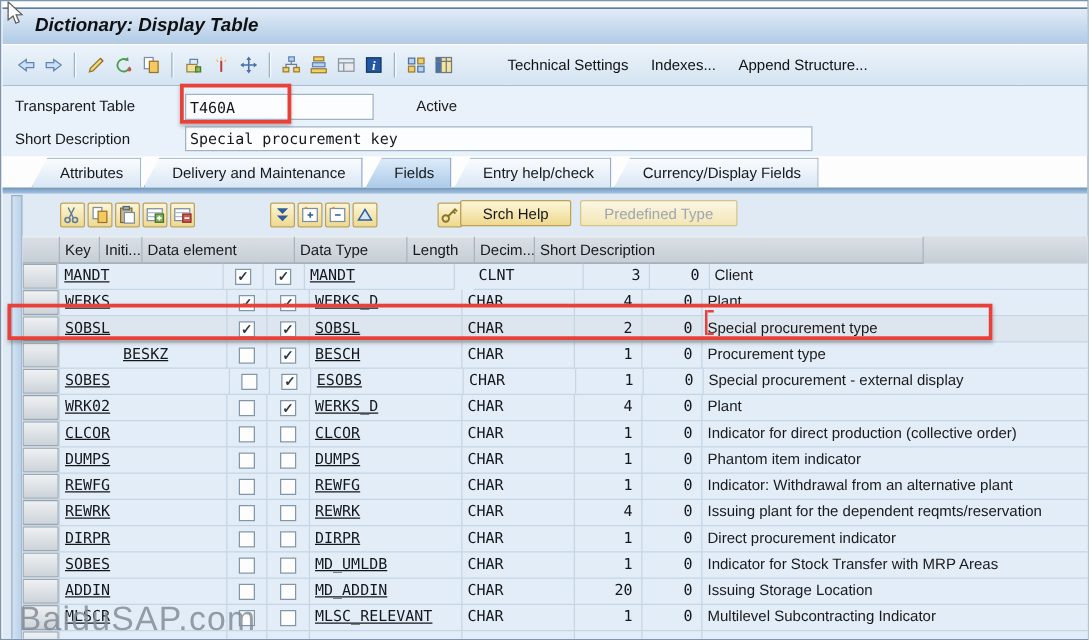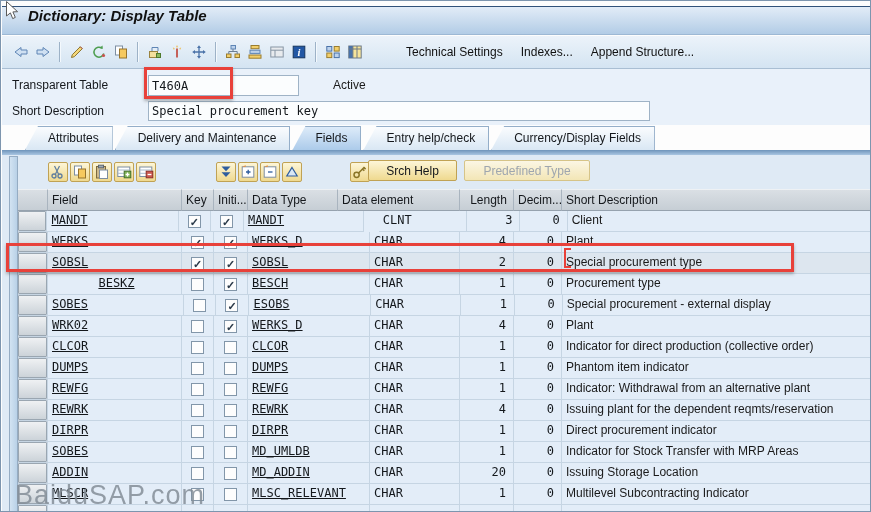--- a/index.html
+++ b/index.html
@@ -7,21 +7,21 @@
   .screen{
     position:relative;width:871px;height:512px;overflow:hidden;
     background:#fdfdfd;border:1px solid #7d95ae;
     font-family:"Liberation Sans",sans-serif;font-size:12px;color:#1a1a1a;
   }
   
   .titlebar{
     position:absolute;left:1px;right:0;top:5px;height:29px;
     background:linear-gradient(#e2ecf7,#b2cce6);
     border-top:1px solid #31527a;border-bottom:1px solid #9db8d4;
-    display:flex;align-items:flex-start;
+    display:flex;align-items:center;
   }
   .titlebar .title{margin-left:26px;font-size:15px;font-weight:bold;font-style:italic;color:#101010;}
   
   .toolbar{
     position:absolute;left:1px;right:0;top:35px;height:33px;
     background:linear-gradient(#ecf3fa,#d4e4f2);
     border-bottom:1px solid #a9bed3;
     display:flex;align-items:center;padding-left:8px;
   }
   .tb-icons{display:flex;align-items:center;}
@@ -308,26 +308,25 @@
             <path d="M6.6 9L12.5 3M10.5 5l1.8 1.8M12 3.5l1.6 1.6" stroke="#8a7426" stroke-width="1.5" fill="none"></path>
           </svg>
         </span>
       </div>
     <span class="btn srch">Srch Help</span>
     <span class="btn predef">Predefined Type</span>
     <div class="vscroll"></div>
     <div class="grid" id="grid">
         <div class="hrow">
           <div class="hcell" style="width: 30px;"></div>
-          <div class="hcell" style="width: 134px;">Field</div>
           <div class="hcell" style="width: 32px;">Key</div>
           <div class="hcell" style="width: 34px;">Initi...</div>
+          <div class="hcell" style="width: 122px;">Data element</div>
           <div class="hcell" style="width: 90px;">Data Type</div>
-          <div class="hcell" style="width: 122px;">Data element</div>
-          <div class="hcell" style="width: 54px; text-align: center;">Length</div>
+          <div class="hcell" style="width: 54px;">Length</div>
           <div class="hcell" style="width: 48px;">Decim...</div>
           <div class="hcell" style="width: 311px;">Short Description</div>
         </div>
         <div class="trow">
           <div class="cell sel" style="width: 30px;">
             <div class="selbtn"></div>
           </div>
           <div class="cell" style="width: 134px;"><span class="lnk">MANDT</span></div>
           <div class="cell center" style="width: 32px;">
             <div class="cb checked"></div>

